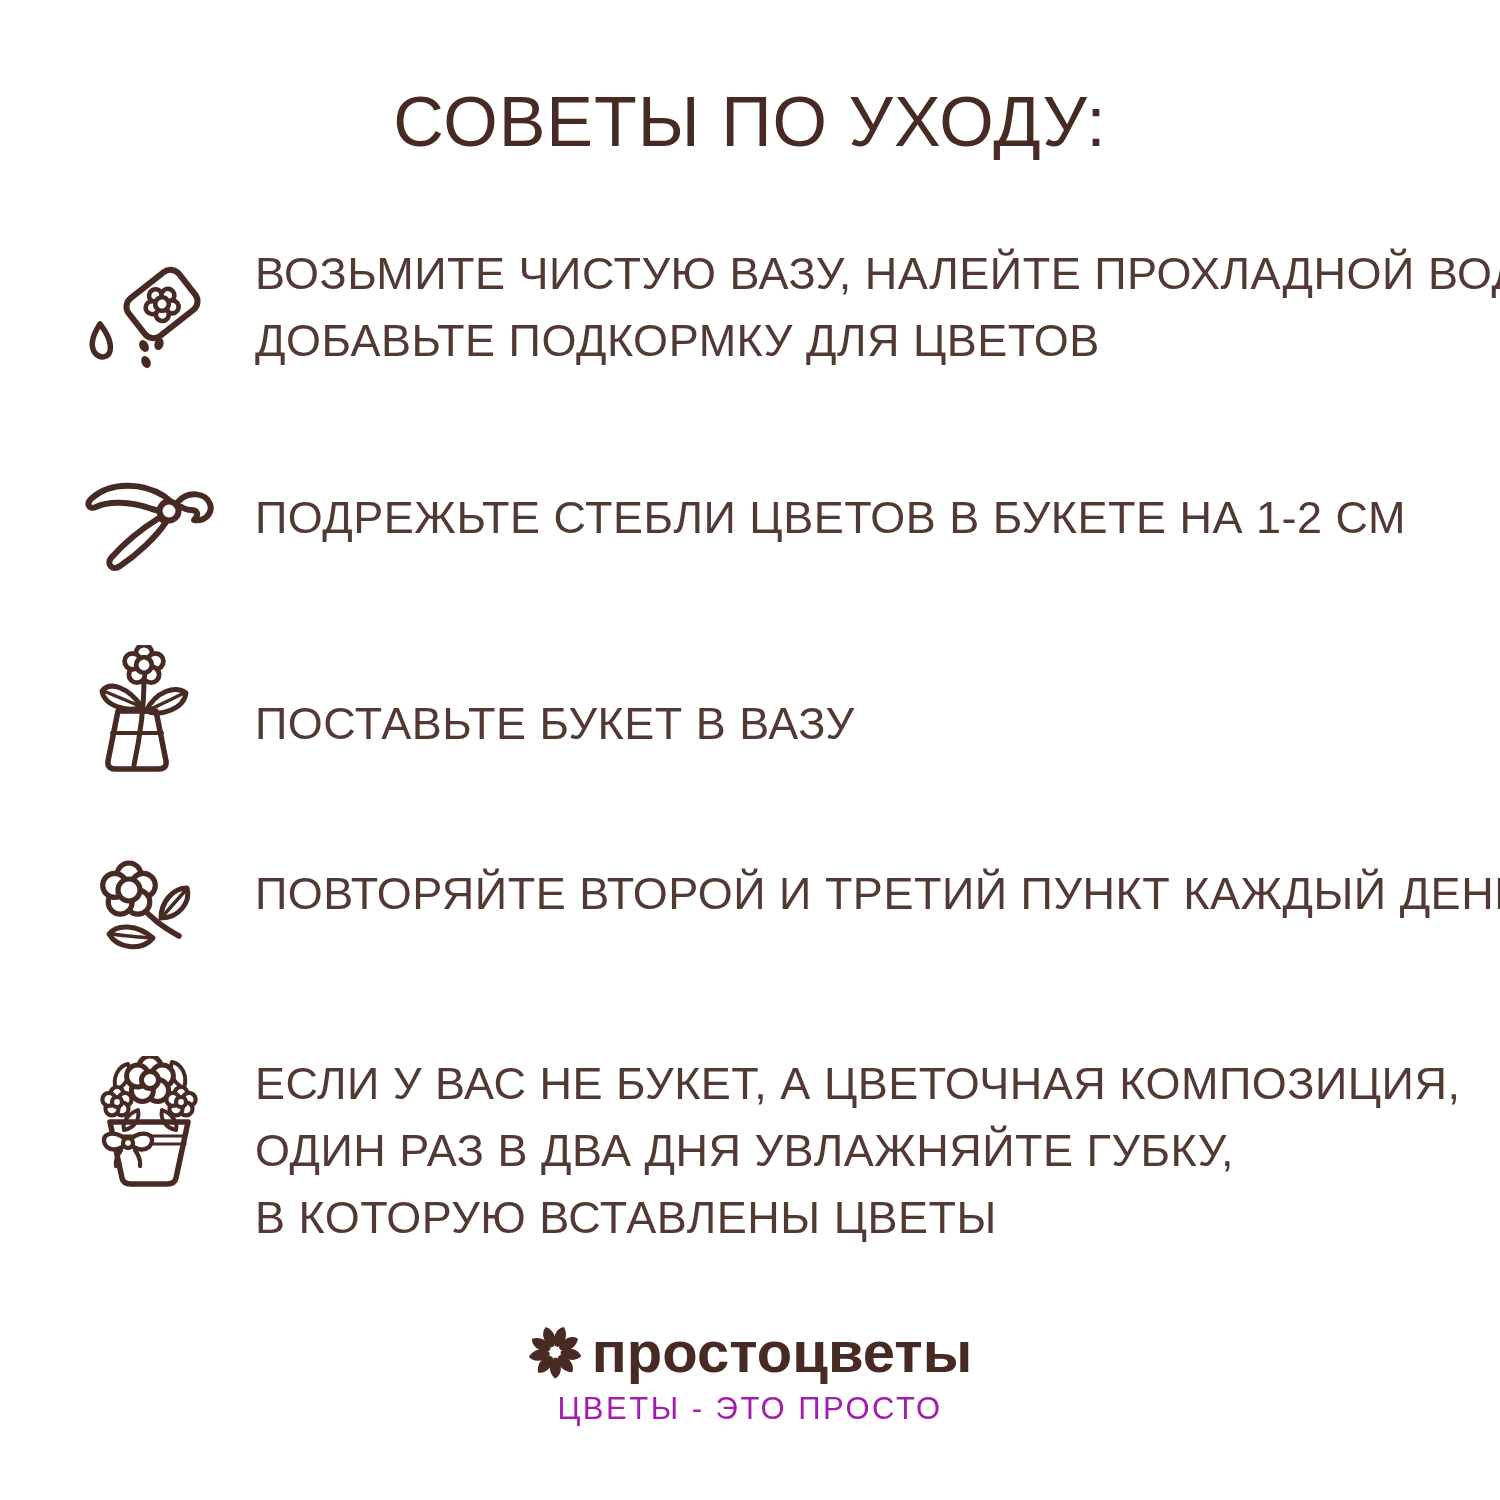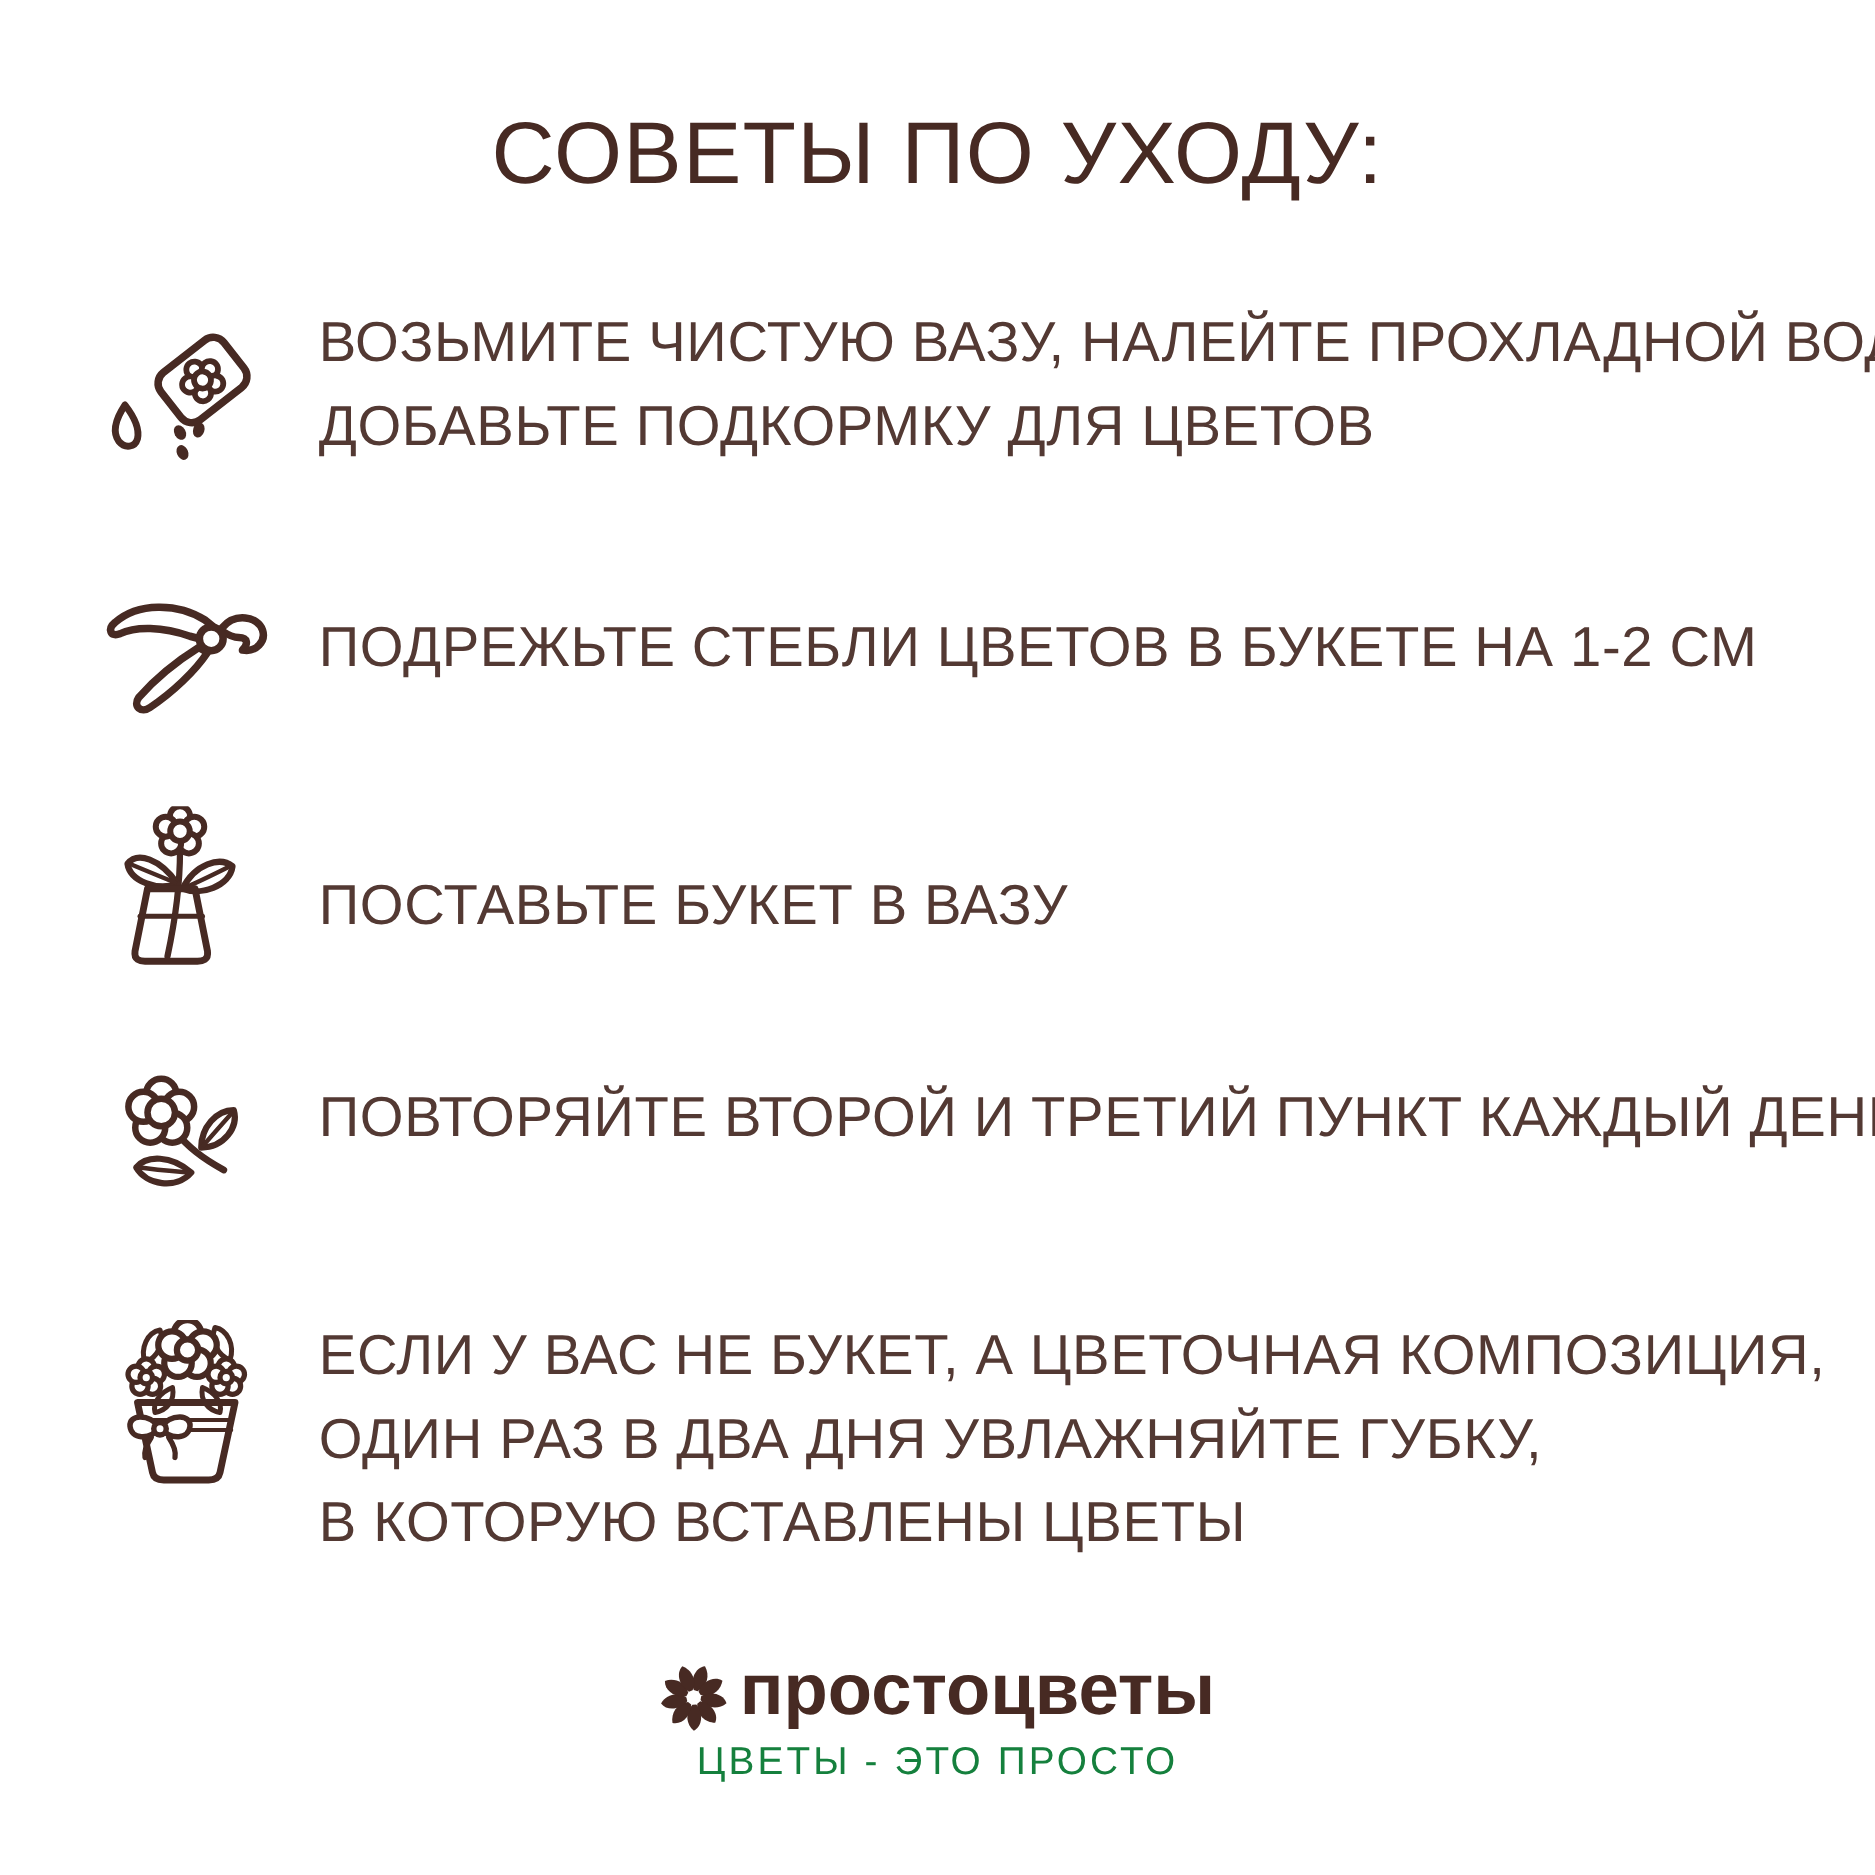--- a/index.html
+++ b/index.html
@@ -19,23 +19,23 @@
     white-space:nowrap;
   }
   svg{display:block;}
   .stroke{stroke:#472a23;fill:none;stroke-linecap:round;stroke-linejoin:round;}
   .stroke-w{stroke:#472a23;fill:#ffffff;stroke-linecap:round;stroke-linejoin:round;}
   .solid{fill:#472a23;stroke:none;}
   .footer{
     position:absolute;left:0;top:1318px;width:1500px;
     display:flex;flex-direction:column;align-items:center;
   }
-  .brand-row{display:flex;align-items:flex-end;gap:10px;}
+  .brand-row{display:flex;align-items:center;gap:10px;}
   .brand-name{font-size:58px;font-weight:700;color:#472a23;letter-spacing:0;}
-  .tagline{margin-top:6px;font-size:31px;color:#15803d;letter-spacing:2.5px;}
+  .tagline{margin-top:6px;font-size:31px;color:#a21caf;letter-spacing:2.5px;}
 </style>
 </head>
 <body>
 
 <div class="page">
 
   <div class="title">СОВЕТЫ ПО УХОДУ:</div>
 
   <div class="row" style="top:0;left:0;">
     <div class="icon-box" style="left:80px;top:262px;">

